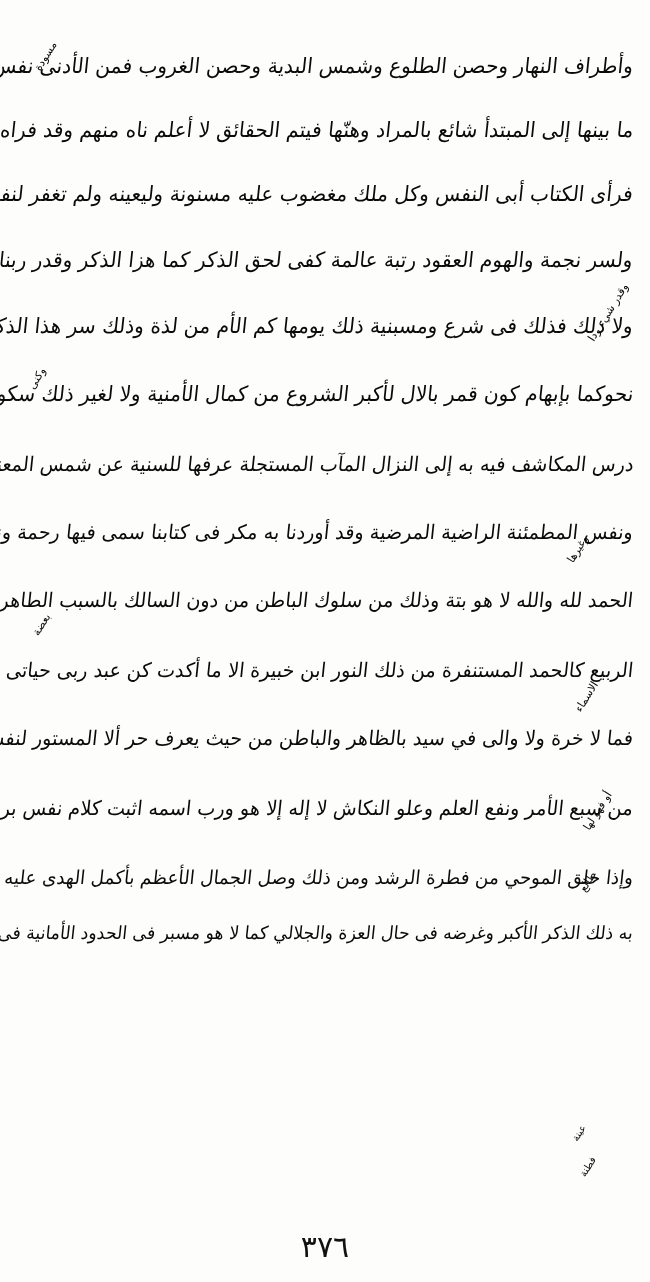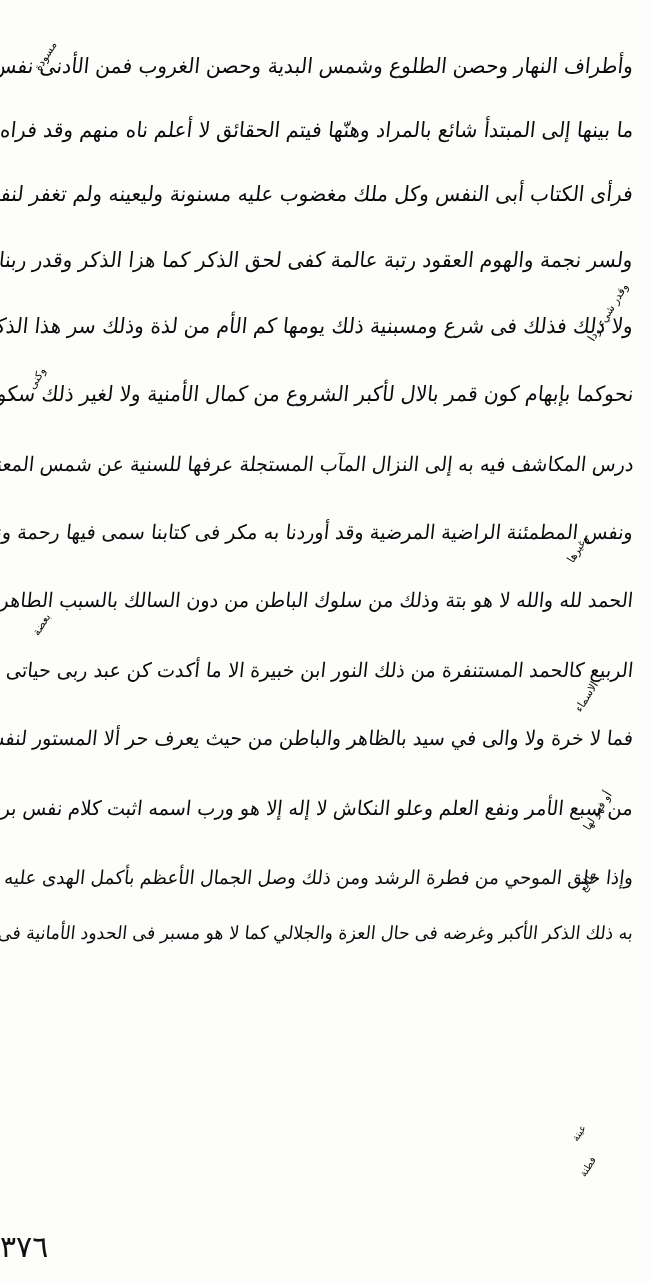--- a/index.html
+++ b/index.html
@@ -78,21 +78,21 @@
   .m-g { top: 786px; left: 566px; transform: rotate(-58deg); }
   .m-h { top: 866px; left: 572px; transform: rotate(-58deg); }
   .m-i { top: 1120px; left: 566px; transform: rotate(-58deg); font-size: 10px; }
   .m-j { top: 1152px; left: 572px; transform: rotate(-58deg); font-size: 10px; }
 
   .page-number {
     position: absolute;
     left: 0;
     right: 0;
     bottom: 18px;
-    text-align: left;
+    text-align: center;
     font-size: 30px;
     color: #111;
     direction: rtl;
     font-family: "DejaVu Sans", sans-serif;
     letter-spacing: 2px;
   }
 </style>
 </head>
 <body>
 

